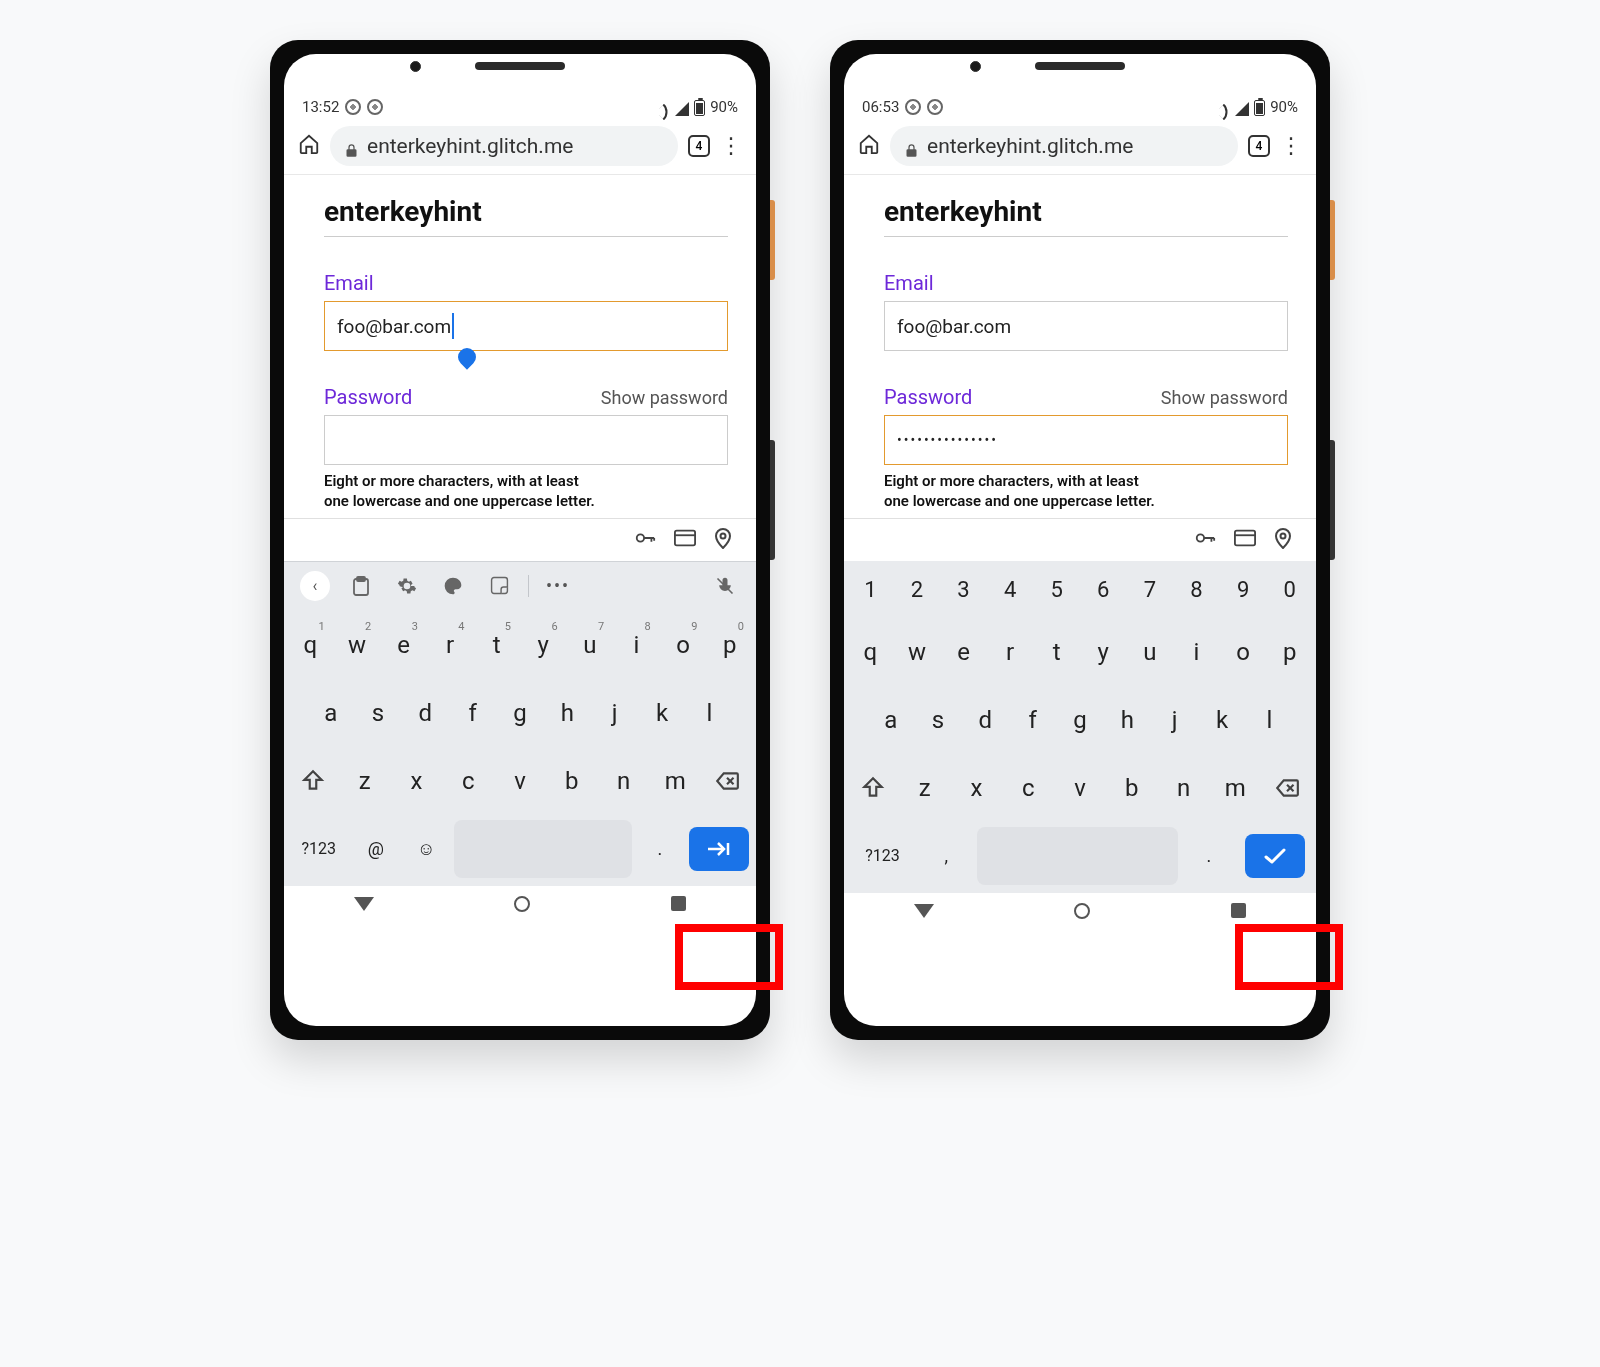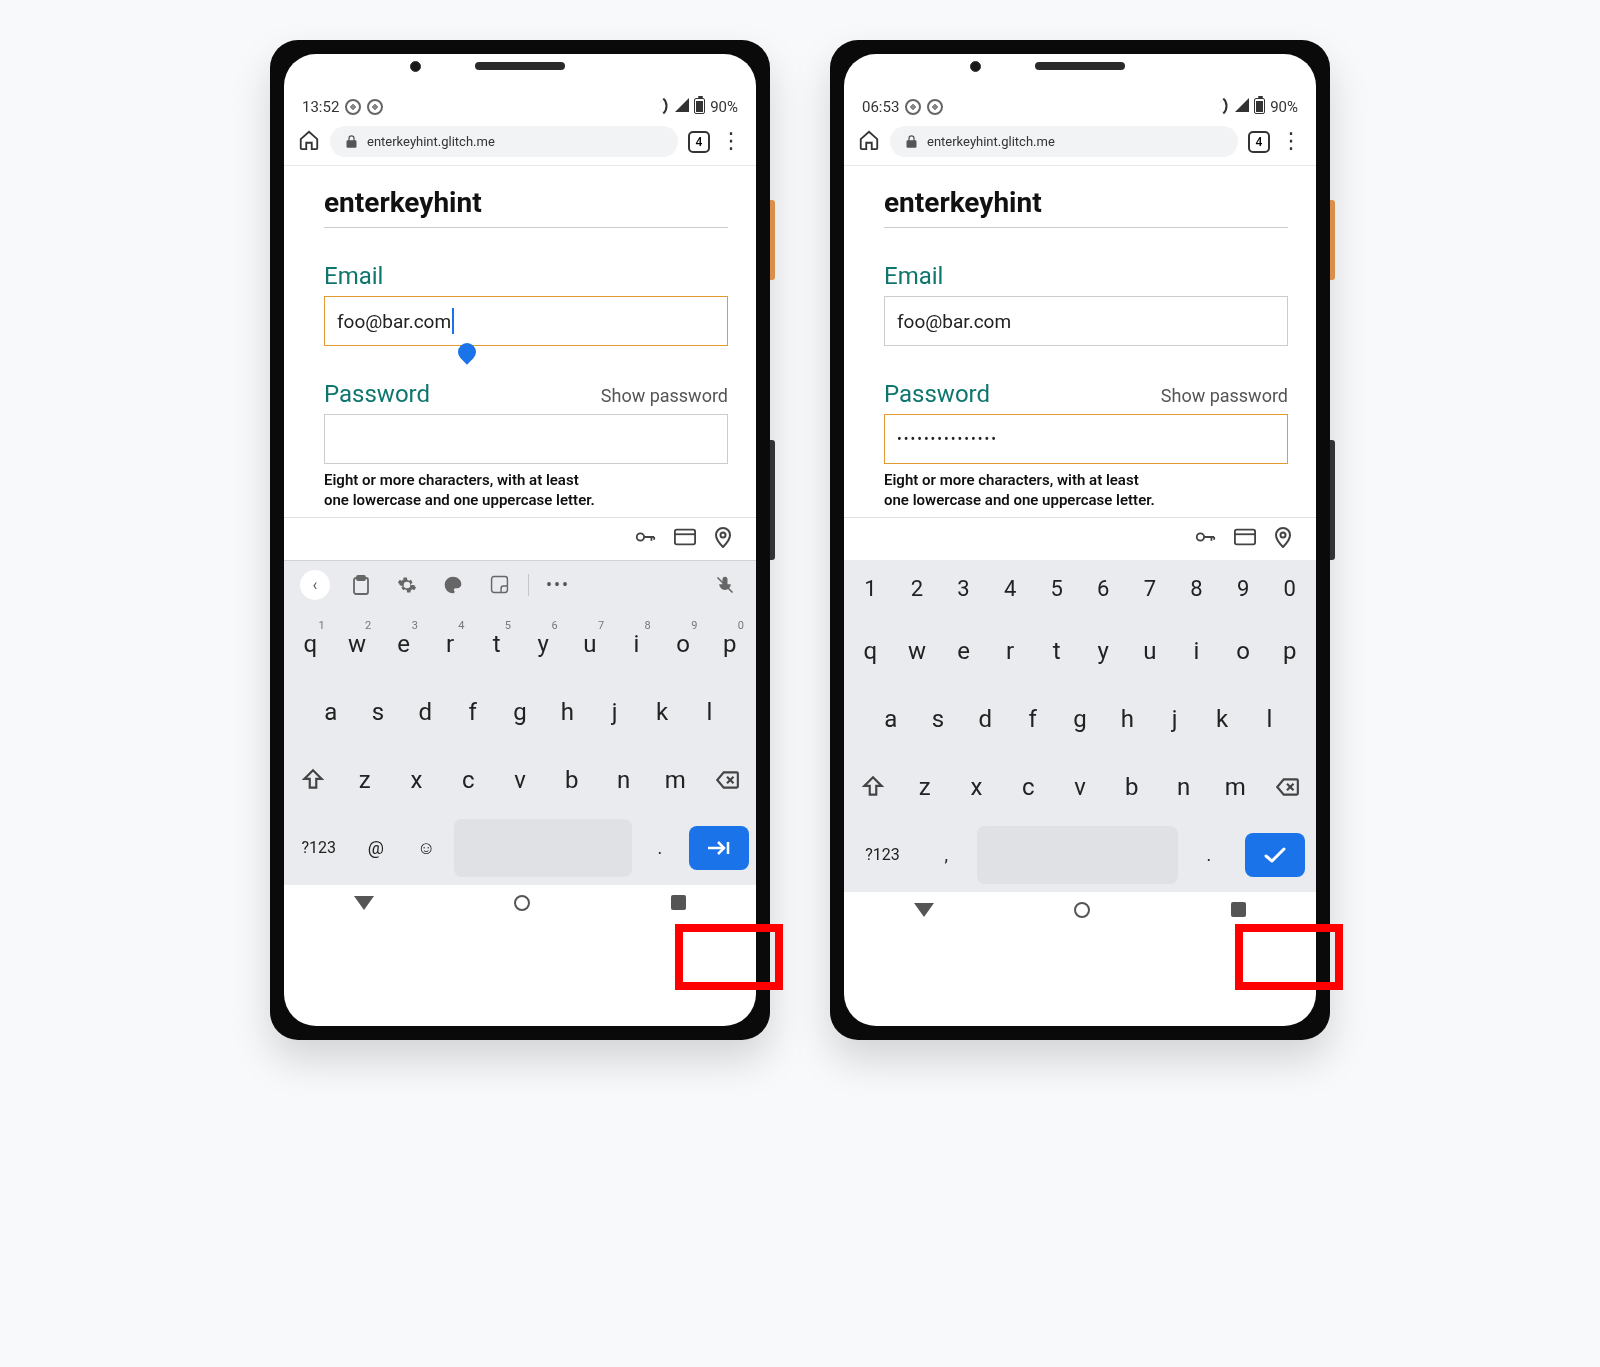--- a/index.html
+++ b/index.html
@@ -73,52 +73,52 @@
   }
   .status-bar {
     display: flex;
     justify-content: space-between;
     align-items: center;
     padding: 4px 18px 2px 18px;
     font-size: 15px;
     color: #333;
   }
   .status-left { display:flex; align-items:center; gap:6px;}
-  .status-right { display:flex; align-items:flex-start; gap:5px;}
+  .status-right { display:flex; align-items:flex-end; gap:5px;}
   .chrome-icon {
     width:16px; height:16px; border-radius:50%;
     border:2px solid #666; position:relative; display:inline-block;
     background: radial-gradient(circle at center,#888 30%, transparent 31%);
   }
   .browser-bar {
     display:flex; align-items:center; gap:10px;
     padding: 8px 14px;
     border-bottom: 1px solid #e8e8e8;
   }
   .url-pill {
     flex:1; background:#f1f3f4; border-radius:20px;
     padding: 8px 14px; display:flex; align-items:flex-end; gap:8px;
-    font-size:13px; color:#333;
+    font-size:21px; color:#333;
   }
   .tab-box {
     width:22px; height:22px; border:2px solid #333; border-radius:5px;
     display:flex; align-items:center; justify-content:center;
     font-size:12px; font-weight:500;
   }
 
   .page-content {
     padding: 20px 28px 6px 40px;
   }
   .page-title {
     font-size: 28px; font-weight:700; color:#111;
     padding-bottom:8px; border-bottom:1px solid #ccc;
   }
   .field-block { margin-top: 34px; }
   .field-label-row { display:flex; justify-content:space-between; align-items:baseline; margin-bottom:6px;}
-  .field-label { font-size:24px; color:#0f766e; }
+  .field-label { font-size:20px; color:#6d28d9; }
   .show-pw { font-size:18px; color:#555; }
   .input-box {
     width:100%; height:50px; border:1px solid #ccc;
     font-size:19px; padding:0 12px; display:flex; align-items:center;
     color:#222;
   }
   .input-box.focused { border:1.5px solid #e39a2e; }
   .cursor-bar {
     display:inline-block; width:2px; height:26px; background:#1a73e8; margin-left:1px; vertical-align:middle;
   }

